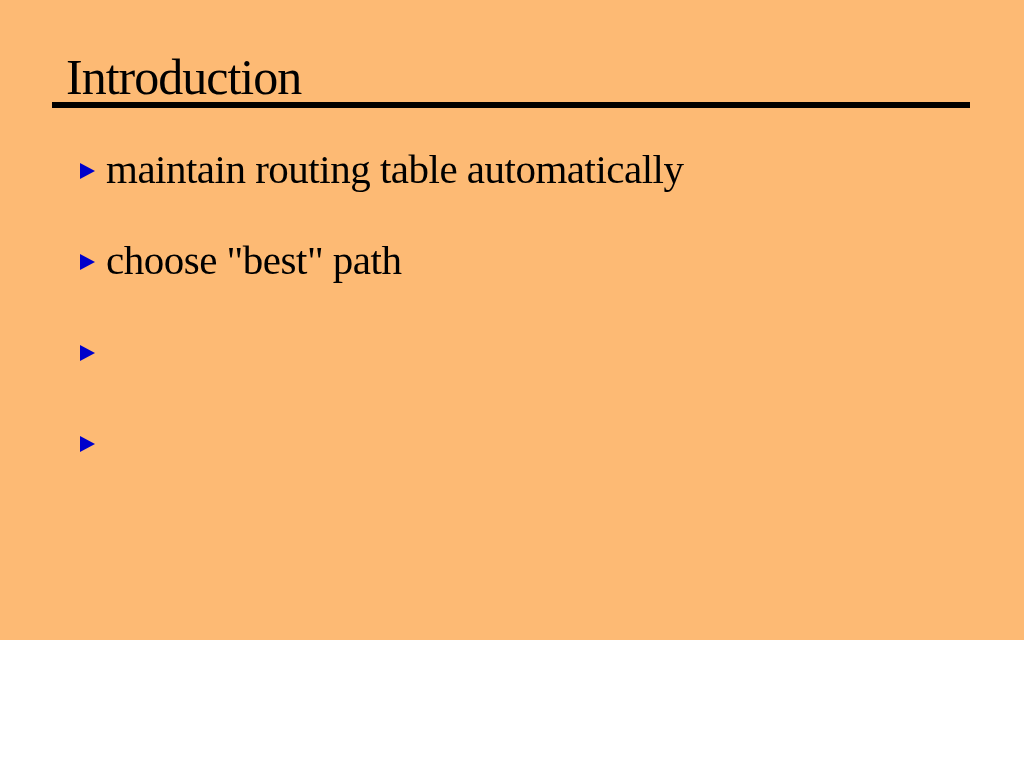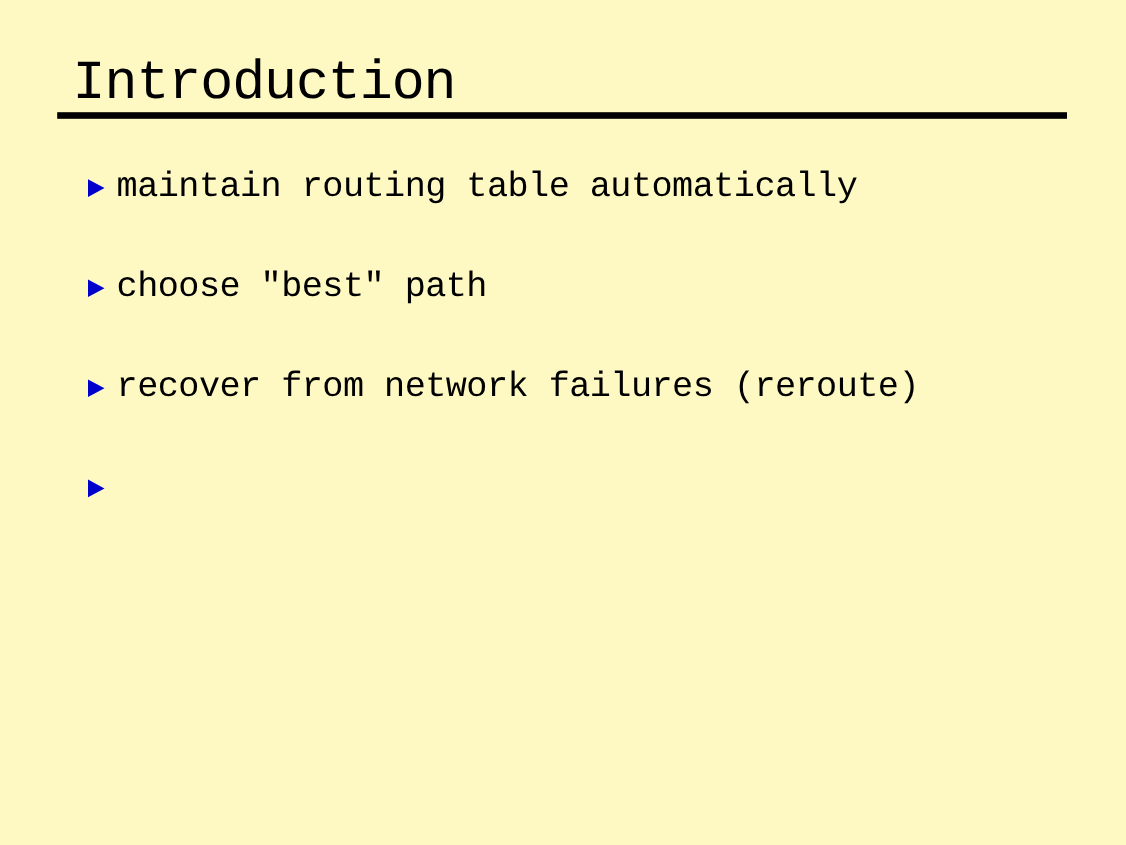--- a/index.html
+++ b/index.html
@@ -3,24 +3,24 @@
 <meta charset="utf-8">
 <style>
   html, body {
     margin: 0;
     padding: 0;
     background: #ffffff;
   }
   .slide {
     position: relative;
     width: 1024px;
-    height: 768px;
-    background: #fef9c3;
+    height: 640px;
+    background: #fdba74;
     overflow: hidden;
-    font-family: Liberation Mono, monospace;
+    font-family: Liberation Serif, serif;
     color: #000000;
   }
   .slide-title {
     position: absolute;
     left: 66px;
     top: 52px;
     margin: 0;
     font-size: 50px;
     font-weight: 400;
     letter-spacing: -1px;
@@ -42,21 +42,21 @@
     top: 148px;
     margin: 0;
     padding: 0;
     list-style: none;
   }
   .bullet-list li {
     display: flex;
     align-items: center;
     height: 44px;
     margin-bottom: 47px;
-    font-size: 32px;
+    font-size: 41px;
     letter-spacing: -0.5px;
     line-height: 1.15;
     white-space: nowrap;
   }
   .tri {
     width: 0;
     height: 0;
     border-top: 8px solid transparent;
     border-bottom: 8px solid transparent;
     border-left: 15px solid var(--bullet-color, #0000CC);
@@ -81,20 +81,19 @@
     <li>
       <span class="tri"></span>
       <span class="btext">maintain routing table automatically</span>
     </li>
     <li>
       <span class="tri"></span>
       <span class="btext">choose "best" path</span>
     </li>
     <li>
       <span class="tri"></span>
-      <span class="btext">recover from network failures (reroute)</span>
     </li>
     <li>
       <span class="tri"></span>
     </li>
   </ul>
 
 </div>
 
 </body></html>

